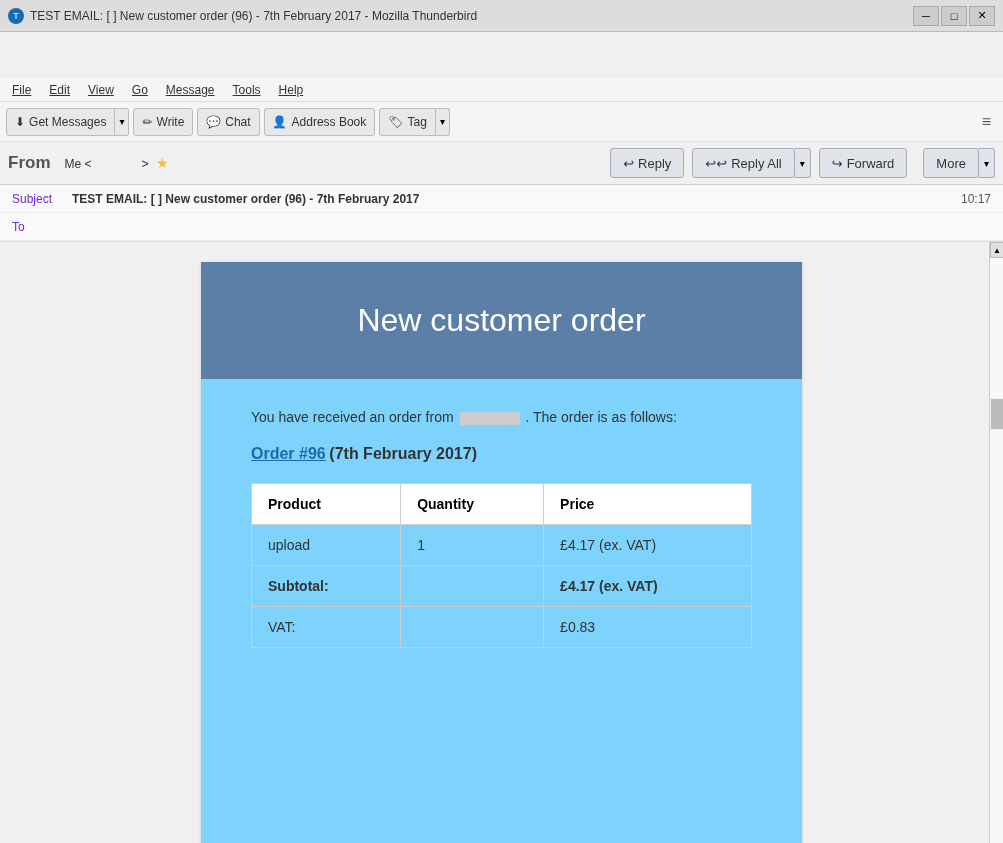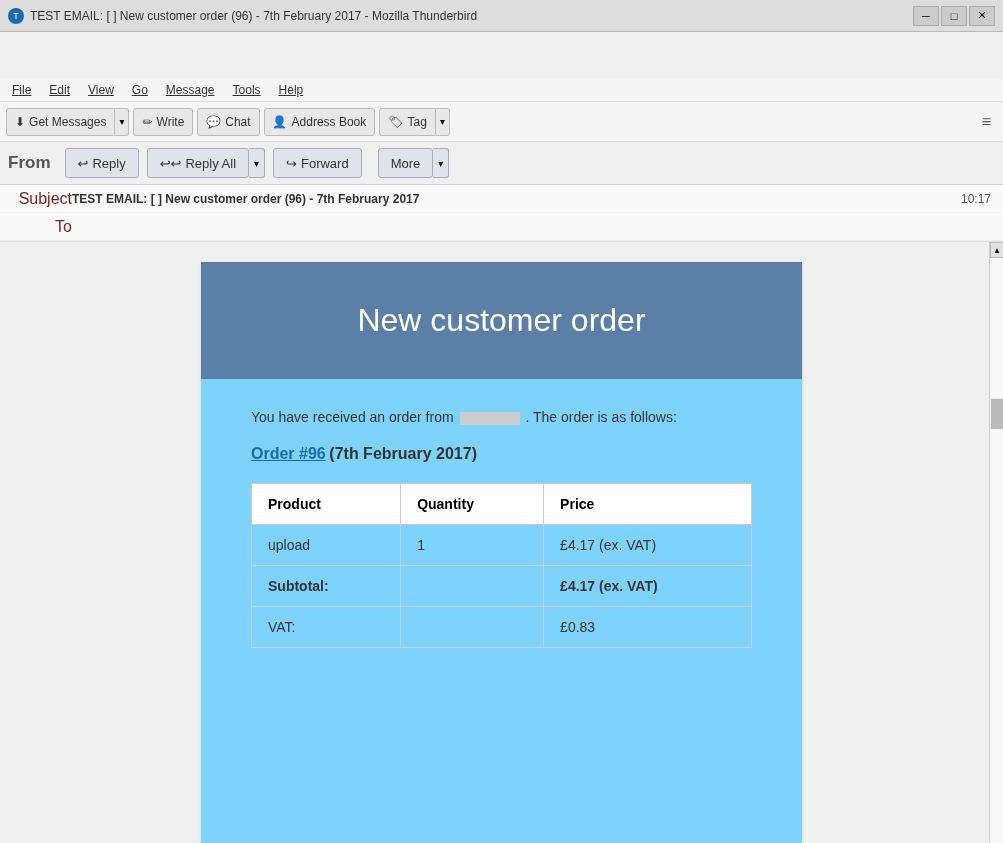--- a/index.html
+++ b/index.html
@@ -126,25 +126,24 @@
       border-bottom: 1px solid #ddd;
     }
     .email-header-row {
       display: flex;
       align-items: center;
       padding: 4px 12px;
       border-bottom: 1px solid #eee;
       min-height: 28px;
     }
     .email-header-label {
-      color: #7f1d1d;
-      font-size: 16px;
+      color: #6d28d9;
+      font-size: 12px;
       width: 60px;
       flex-shrink: 0;
-      text-align: right;
     }
     .email-header-value {
       font-size: 12px;
       color: #333;
       flex: 1;
     }
     .email-header-value.bold { font-weight: bold; }
     .email-time {
       color: #555;
       font-size: 12px;
@@ -311,20 +310,21 @@
 
   <div class="toolbar-spacer"></div>
   <div class="toolbar-menu-btn">≡</div>
 </div>
 
 <div class="main-layout">
 
   <div class="action-bar">
 
     <span style="color:#555; font-size:17px; font-weight:bold; margin-right:10px;">From</span>
+    <span style="font-size:12px; color:#333; flex:1;">Me &lt;&nbsp;&nbsp;&nbsp;&nbsp;&nbsp;&nbsp;&nbsp;&nbsp;&nbsp;&nbsp;&nbsp;&nbsp;&nbsp;&nbsp;&nbsp;&gt; <span class="star-icon">★</span></span>
 
     <div class="btn-group">
       <div class="action-btn">
         <span>↩</span>
         <span>Reply</span>
       </div>
     </div>
 
     <div class="btn-group" style="margin-left:4px;">
       <div class="action-btn">

